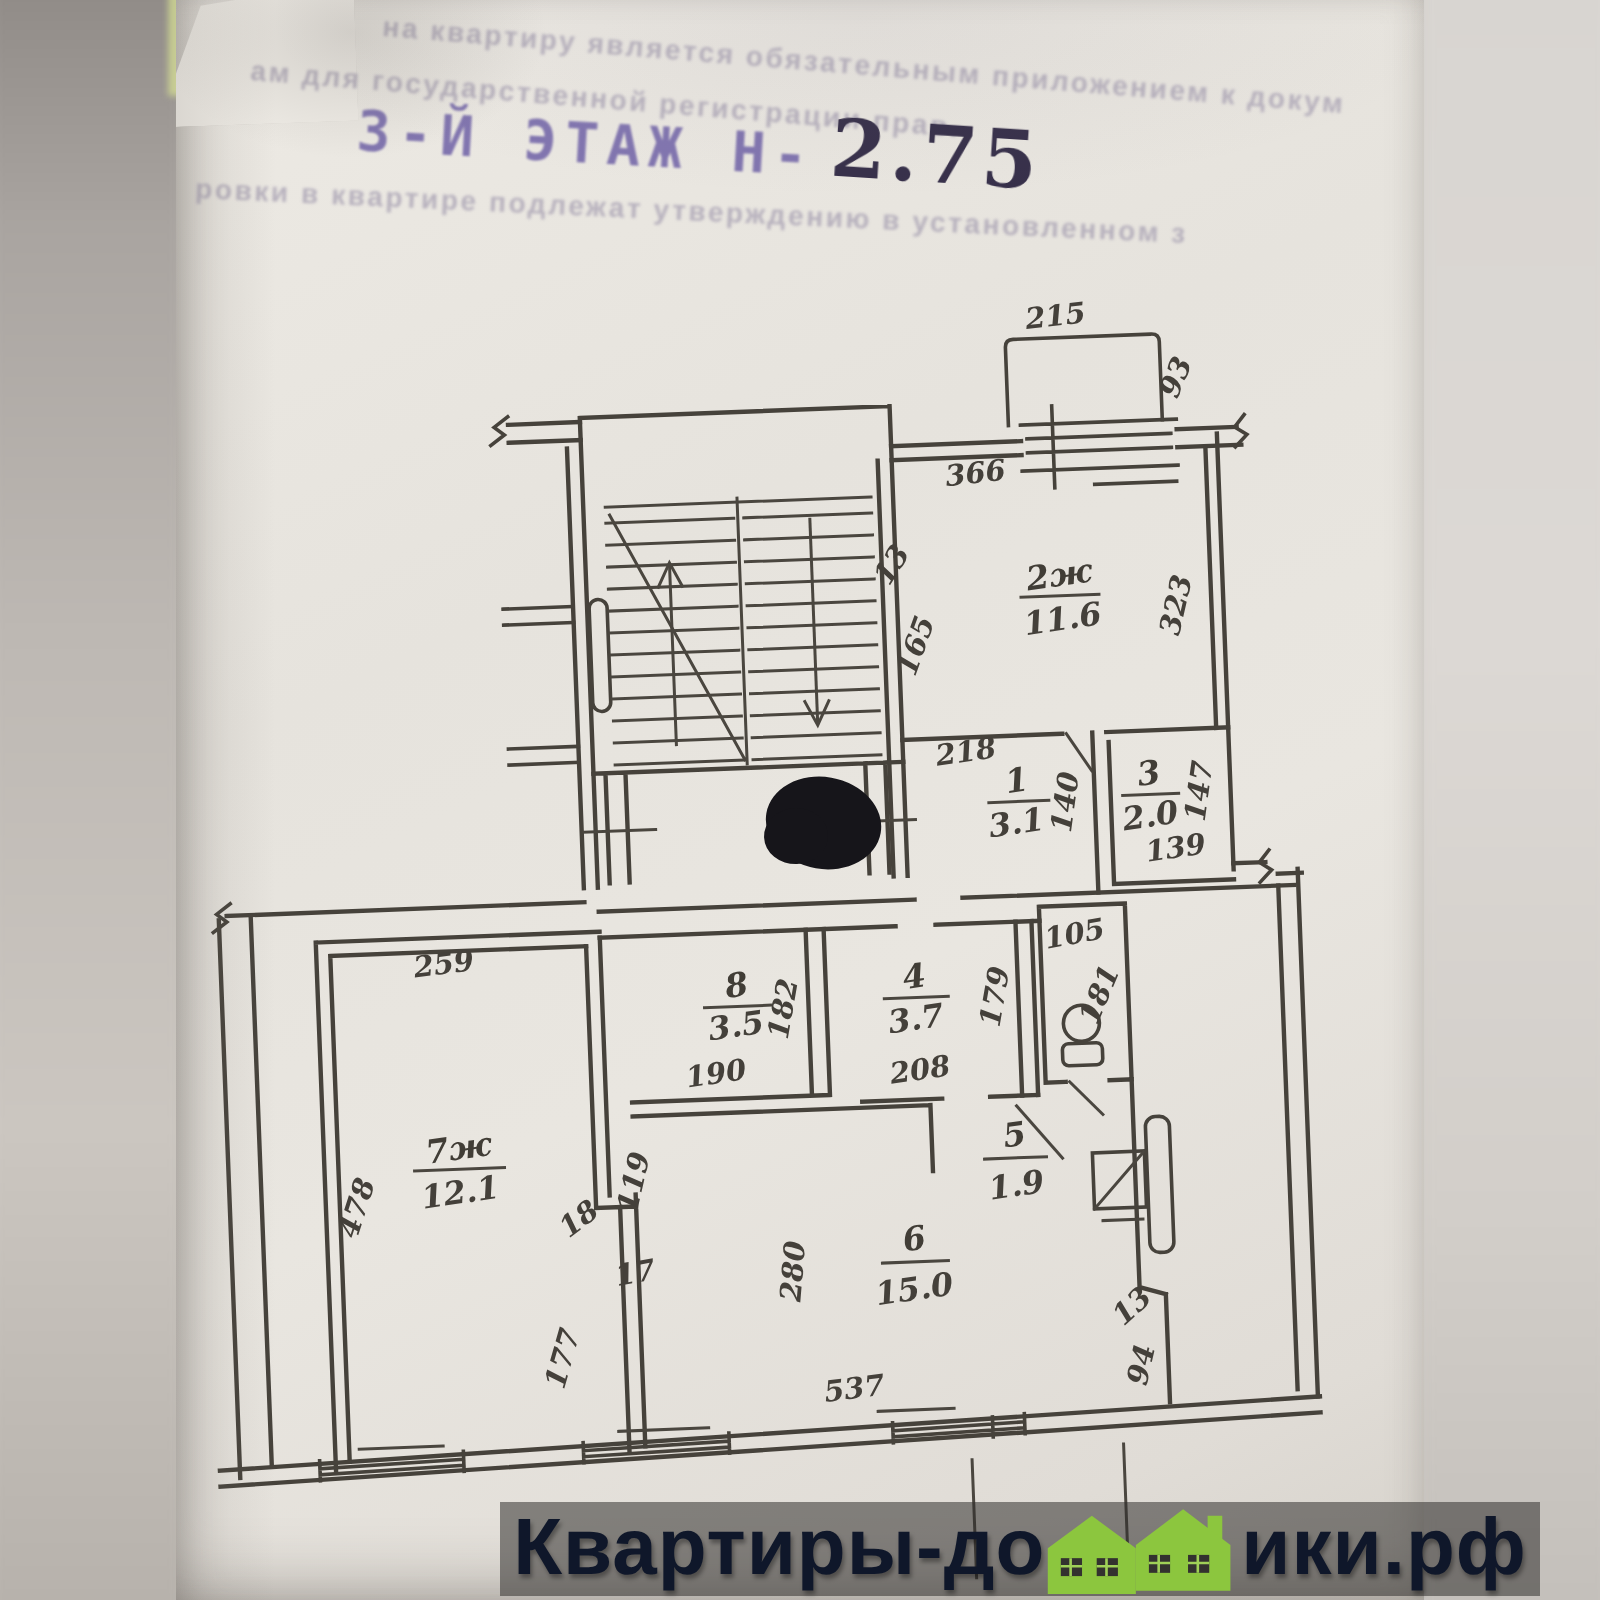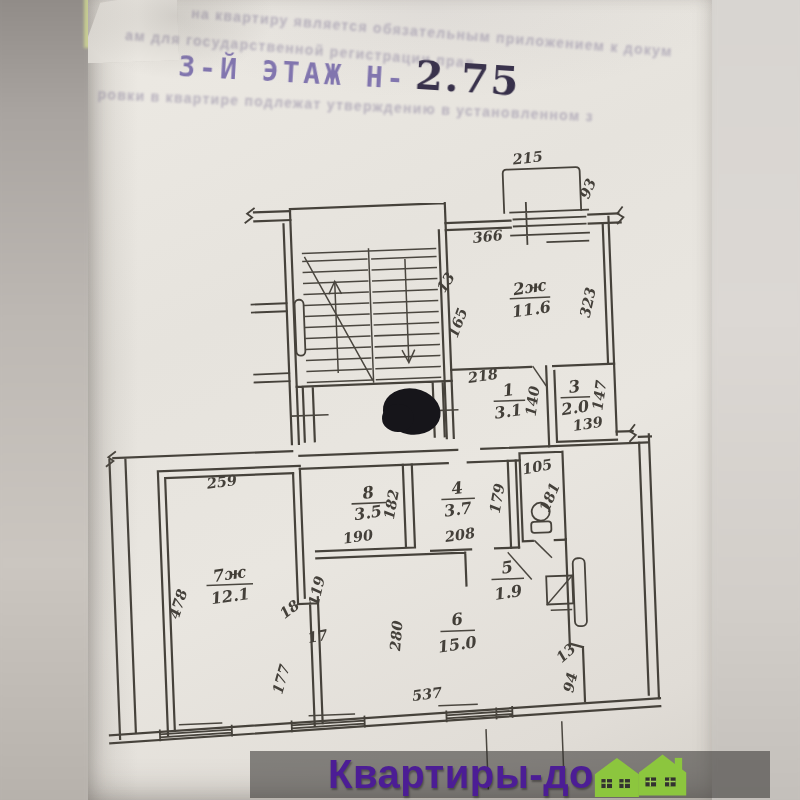--- a/index.html
+++ b/index.html
@@ -40,21 +40,21 @@
   .thin{stroke:#4a463f;fill:none;stroke-width:1.5;stroke-linecap:square;}
   .dim{font-family:"DejaVu Serif",serif;font-style:italic;font-weight:600;font-size:14.5px;
     fill:#44403a;text-anchor:middle;}
   .rnum{font-family:"DejaVu Serif",serif;font-style:italic;font-weight:700;font-size:16.5px;
     fill:#413d36;text-anchor:middle;}
   .rarea{font-family:"DejaVu Serif",serif;font-style:italic;font-weight:600;font-size:16px;
     fill:#44403a;text-anchor:middle;}
   .watermark{position:absolute;left:250px;top:751px;width:520px;height:47px;
     background:rgba(49,48,45,.55);display:flex;align-items:center;justify-content:center;
     white-space:nowrap;}
-  .wm-text{font-weight:700;font-size:40px;color:#4c1d95;letter-spacing:.5px;
+  .wm-text{font-weight:700;font-size:40px;color:#0f172a;letter-spacing:.5px;
     text-shadow:1px 2px 2px rgba(0,0,0,.35);}
   .wm-houses{width:106px;height:54px;margin:0 -4px;flex:0 0 auto;}
 </style>
 </head>
 <body>
 
 <div class="scene">
   <div class="edge edge-left"></div>
   <div class="edge edge-right"></div>
   <div class="corner-green"></div>
@@ -238,14 +238,15 @@
         <path d="M20,36 V47 M14,41 H27 M42,36 V47 M36,41 H49" stroke="#9fd057" stroke-width="1.6" fill="none"></path>
       </g>
       <g>
         <rect x="104" y="10" width="9" height="16" fill="#8cc63e"></rect>
         <path d="M60,28 L89,6 L118,28 V56 H60 Z" fill="#8cc63e"></path>
         <rect x="68" y="34" width="13" height="11" fill="#33322f"></rect>
         <rect x="92" y="34" width="13" height="11" fill="#33322f"></rect>
         <path d="M74,34 V45 M68,39 H81 M98,34 V45 M92,39 H105" stroke="#9fd057" stroke-width="1.6" fill="none"></path>
       </g>
     </svg>
+    <span class="wm-text">ики.рф</span>
   </div>
 </div>
 
 </body></html>

